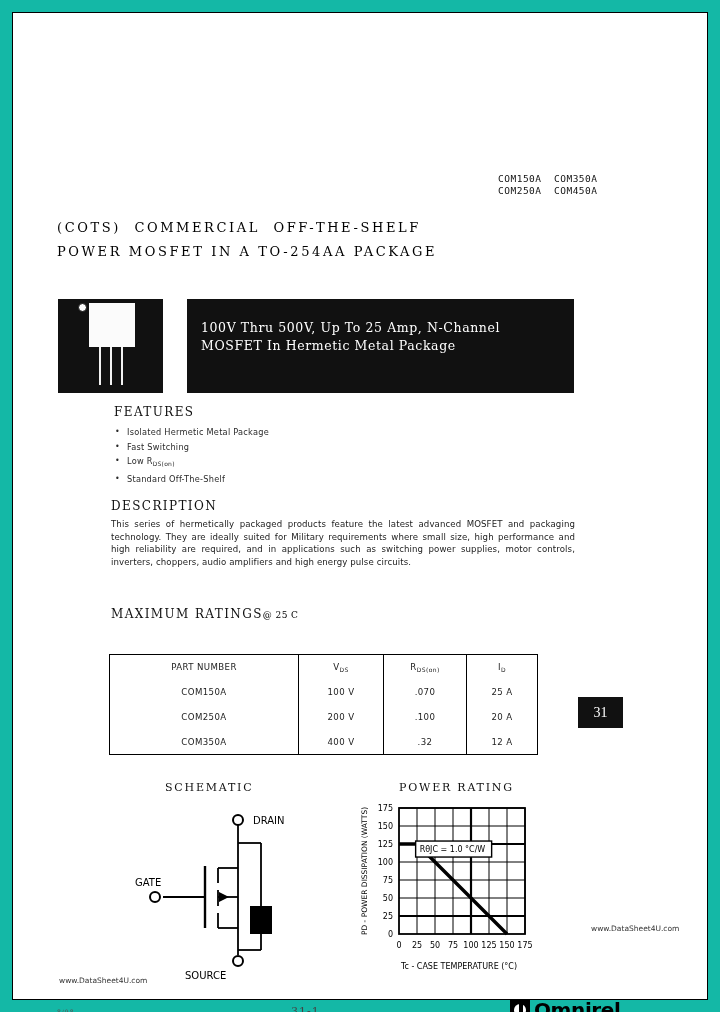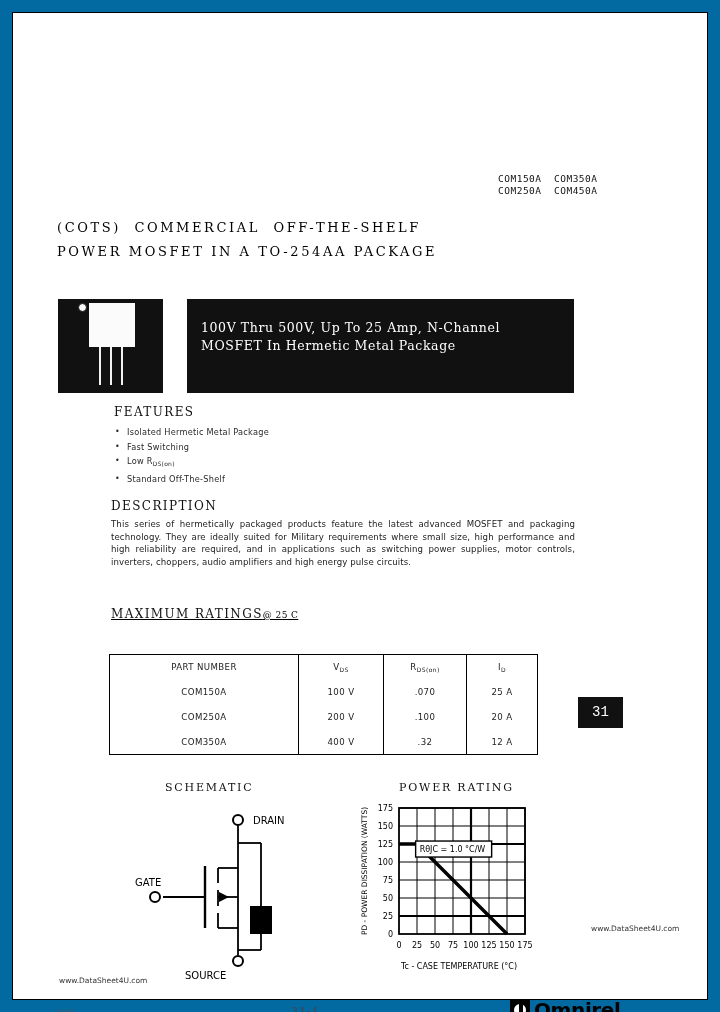--- a/index.html
+++ b/index.html
@@ -1,17 +1,17 @@
 <!DOCTYPE html>
 <html><head>
 <meta charset="utf-8">
 <style>
   html,body{margin:0;padding:0;background:#b9b9b9;}
   body{font-family:"DejaVu Serif", serif;}
-  .page{position:relative;width:720px;height:1012px;background:#0369a1;overflow:hidden;}
+  .page{position:relative;width:720px;height:1012px;background:#14b8a6;overflow:hidden;}
   .sheet{position:absolute;left:12px;top:12px;width:696px;height:988px;border:1px solid #000;box-sizing:border-box;background:#fff;}
 
   
   .partnos{position:absolute;left:485px;top:160px;font-family:"DejaVu Sans Mono", monospace;font-size:9.5px;letter-spacing:.5px;color:#111;line-height:12px;}
   .partnos div{white-space:pre;}
 
   
   .title{position:absolute;left:44px;top:203px;width:560px;font-family:"DejaVu Serif", serif;font-size:13px;letter-spacing:2.6px;color:#000;line-height:24px;}
   .title div{white-space:pre;}
 
@@ -32,35 +32,35 @@
   .features ul{list-style:none;margin:6px 0 0 0;padding:0;}
   .features li{font-size:8.2px;font-family:"DejaVu Sans", sans-serif;color:#2a2a2a;line-height:14.5px;letter-spacing:.25px;position:relative;padding-left:13px;}
   .features li:before{content:"\2022";position:absolute;left:1px;top:0;font-size:8px;color:#2a2a2a;}
   .sub{font-size:6px;vertical-align:-2px;}
 
   
   .descr{position:absolute;left:98px;top:486px;width:464px;}
   .descr p{margin:5px 0 0 0;font-family:"DejaVu Sans", sans-serif;font-size:8.6px;line-height:12.6px;color:#222;text-align:justify;letter-spacing:.1px;}
 
   
-  .maxr{position:absolute;left:98px;top:590px;text-decoration:underline;}
+  .maxr{position:absolute;left:98px;top:590px;}
   .maxr .at{font-size:9px;letter-spacing:.4px;}
 
   
   .tblwrap{position:absolute;left:96px;top:641px;width:429px;height:101px;border:1.6px solid #000;box-sizing:border-box;}
   table.ratings{border-collapse:collapse;width:100%;height:100%;table-layout:fixed;}
   table.ratings td,table.ratings th{border-left:1.4px solid #000;font-family:"DejaVu Sans", sans-serif;font-weight:normal;font-size:8.6px;color:#222;text-align:center;letter-spacing:.4px;height:19px;}
   table.ratings tr td:first-child,table.ratings tr th:first-child{border-left:none;}
   .col1{width:186px;}
   .col2{width:82px;}
   .col3{width:80px;}
 
   
   .pagetab{position:absolute;left:565px;top:684px;width:45px;height:31px;background:#111;}
-  .pagetab span{position:absolute;left:0;top:0;width:45px;height:31px;line-height:31px;text-align:center;color:#fff;font-family:Liberation Mono, monospace;font-size:14px;}
+  .pagetab span{position:absolute;left:0;top:0;width:45px;height:31px;line-height:31px;text-align:center;color:#fff;font-family:Liberation Serif, serif;font-size:14px;}
 
   
   .schem-h{position:absolute;left:152px;top:768px;}
   .pr-h{position:absolute;left:386px;top:768px;}
   .h3{font-family:"DejaVu Serif", serif;font-size:11px;letter-spacing:1.8px;color:#111;}
 
   .schematic{position:absolute;left:120px;top:785px;width:200px;height:185px;}
   .pwrchart{position:absolute;left:340px;top:783px;width:200px;height:185px;}
 
   .ds-left{position:absolute;left:46px;top:963px;font-family:"DejaVu Sans", sans-serif;font-size:7.5px;color:#333;}

